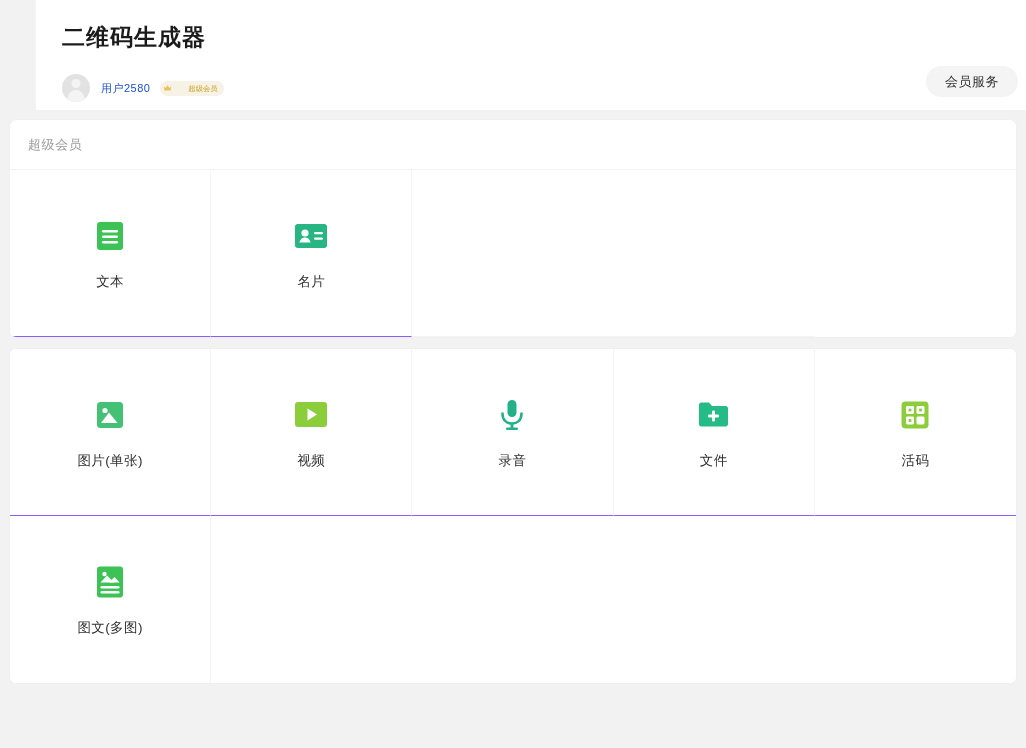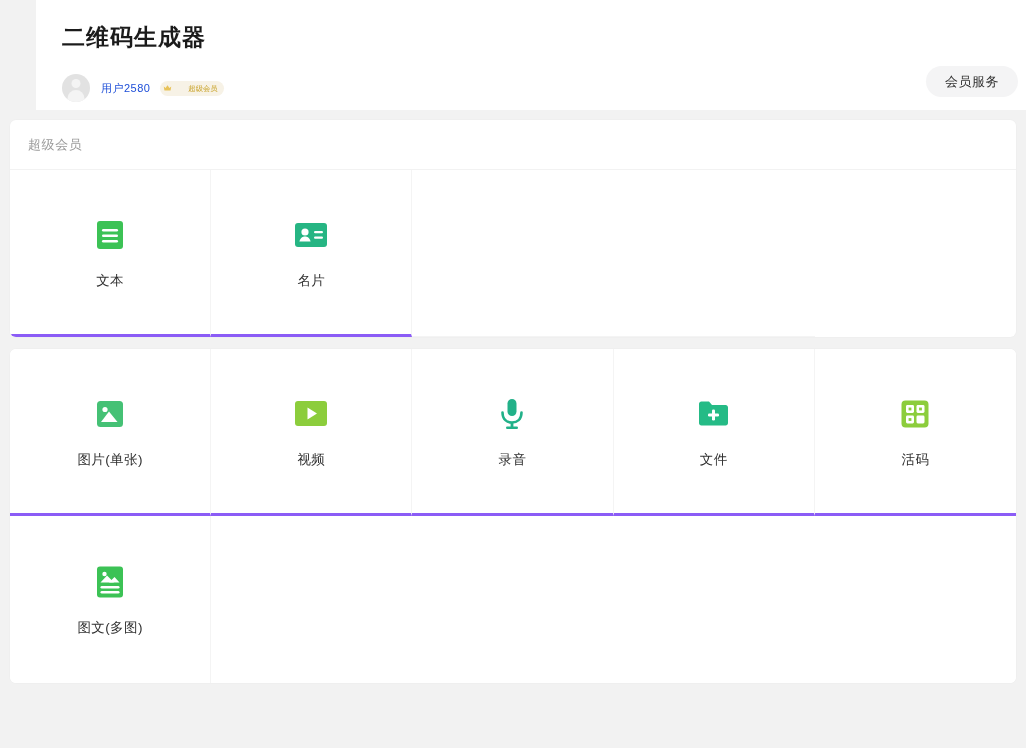--- a/index.html
+++ b/index.html
@@ -132,21 +132,21 @@
     display: grid;
     grid-template-columns: repeat(5, 1fr);
   }
   .cell {
     height: 167px;
     display: flex;
     flex-direction: column;
     align-items: center;
     justify-content: center;
     border-right: 1px solid #f4f4f4;
-    border-bottom: 3px solid #8b5cf6;
+    border-bottom: 1px solid #8b5cf6;
     cursor: pointer;
     background: #fff;
   }
   .cell:nth-child(5n) { border-right: none; font-family: Liberation Serif, serif; }
   .icon-wrap {
     width: 40px;
     height: 40px;
     display: flex;
     align-items: center;
     justify-content: center;

